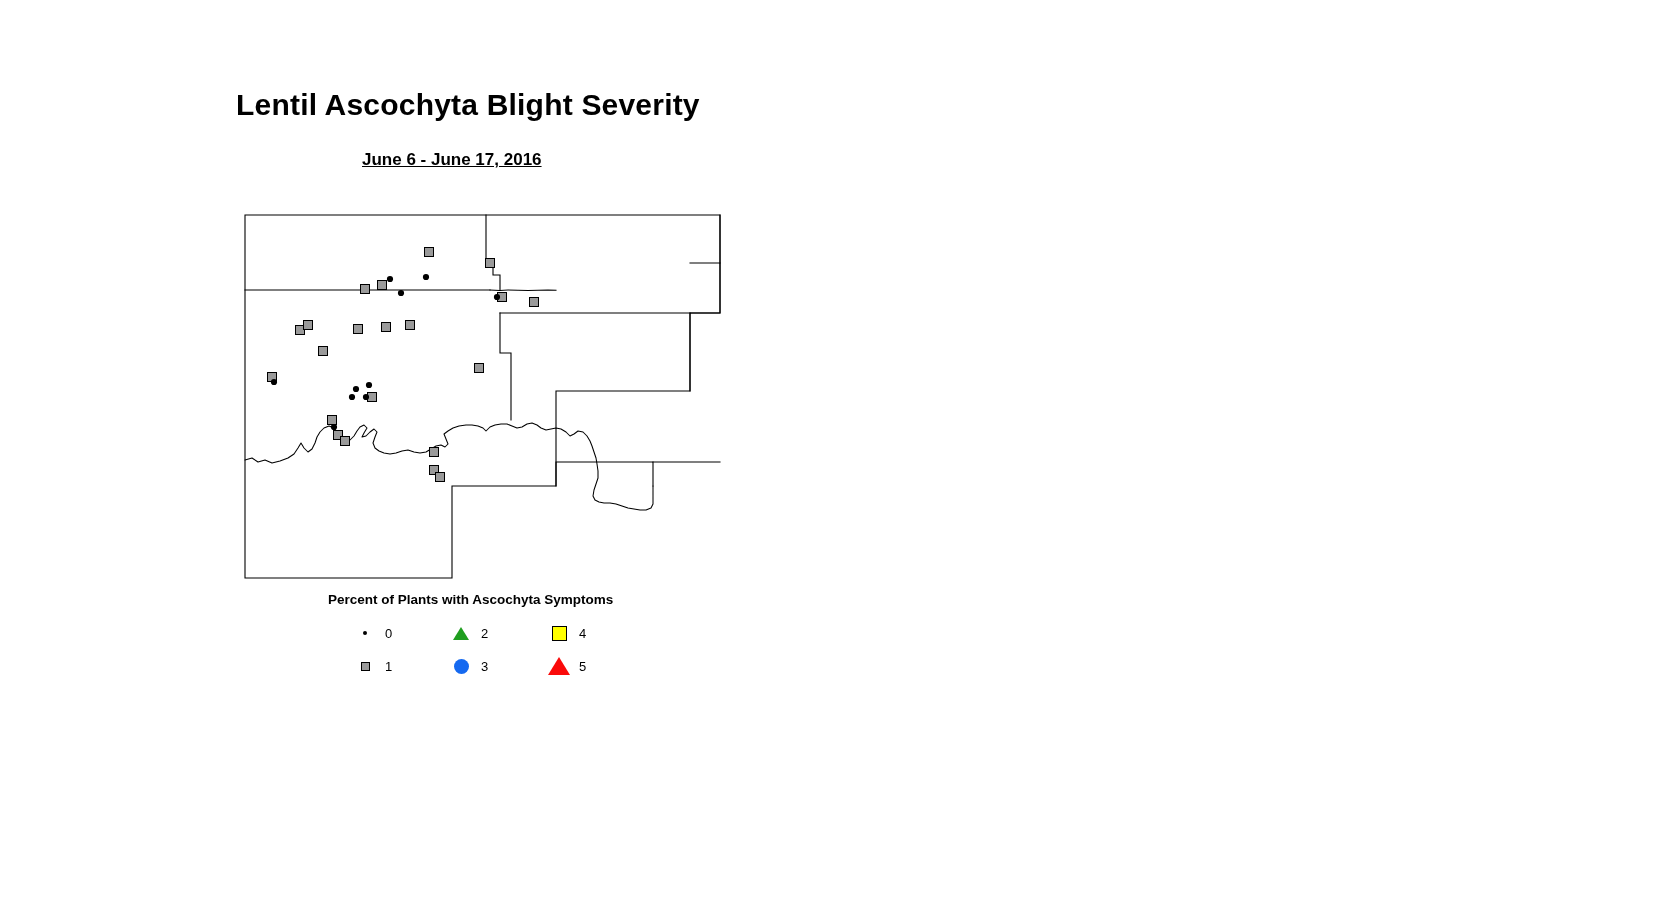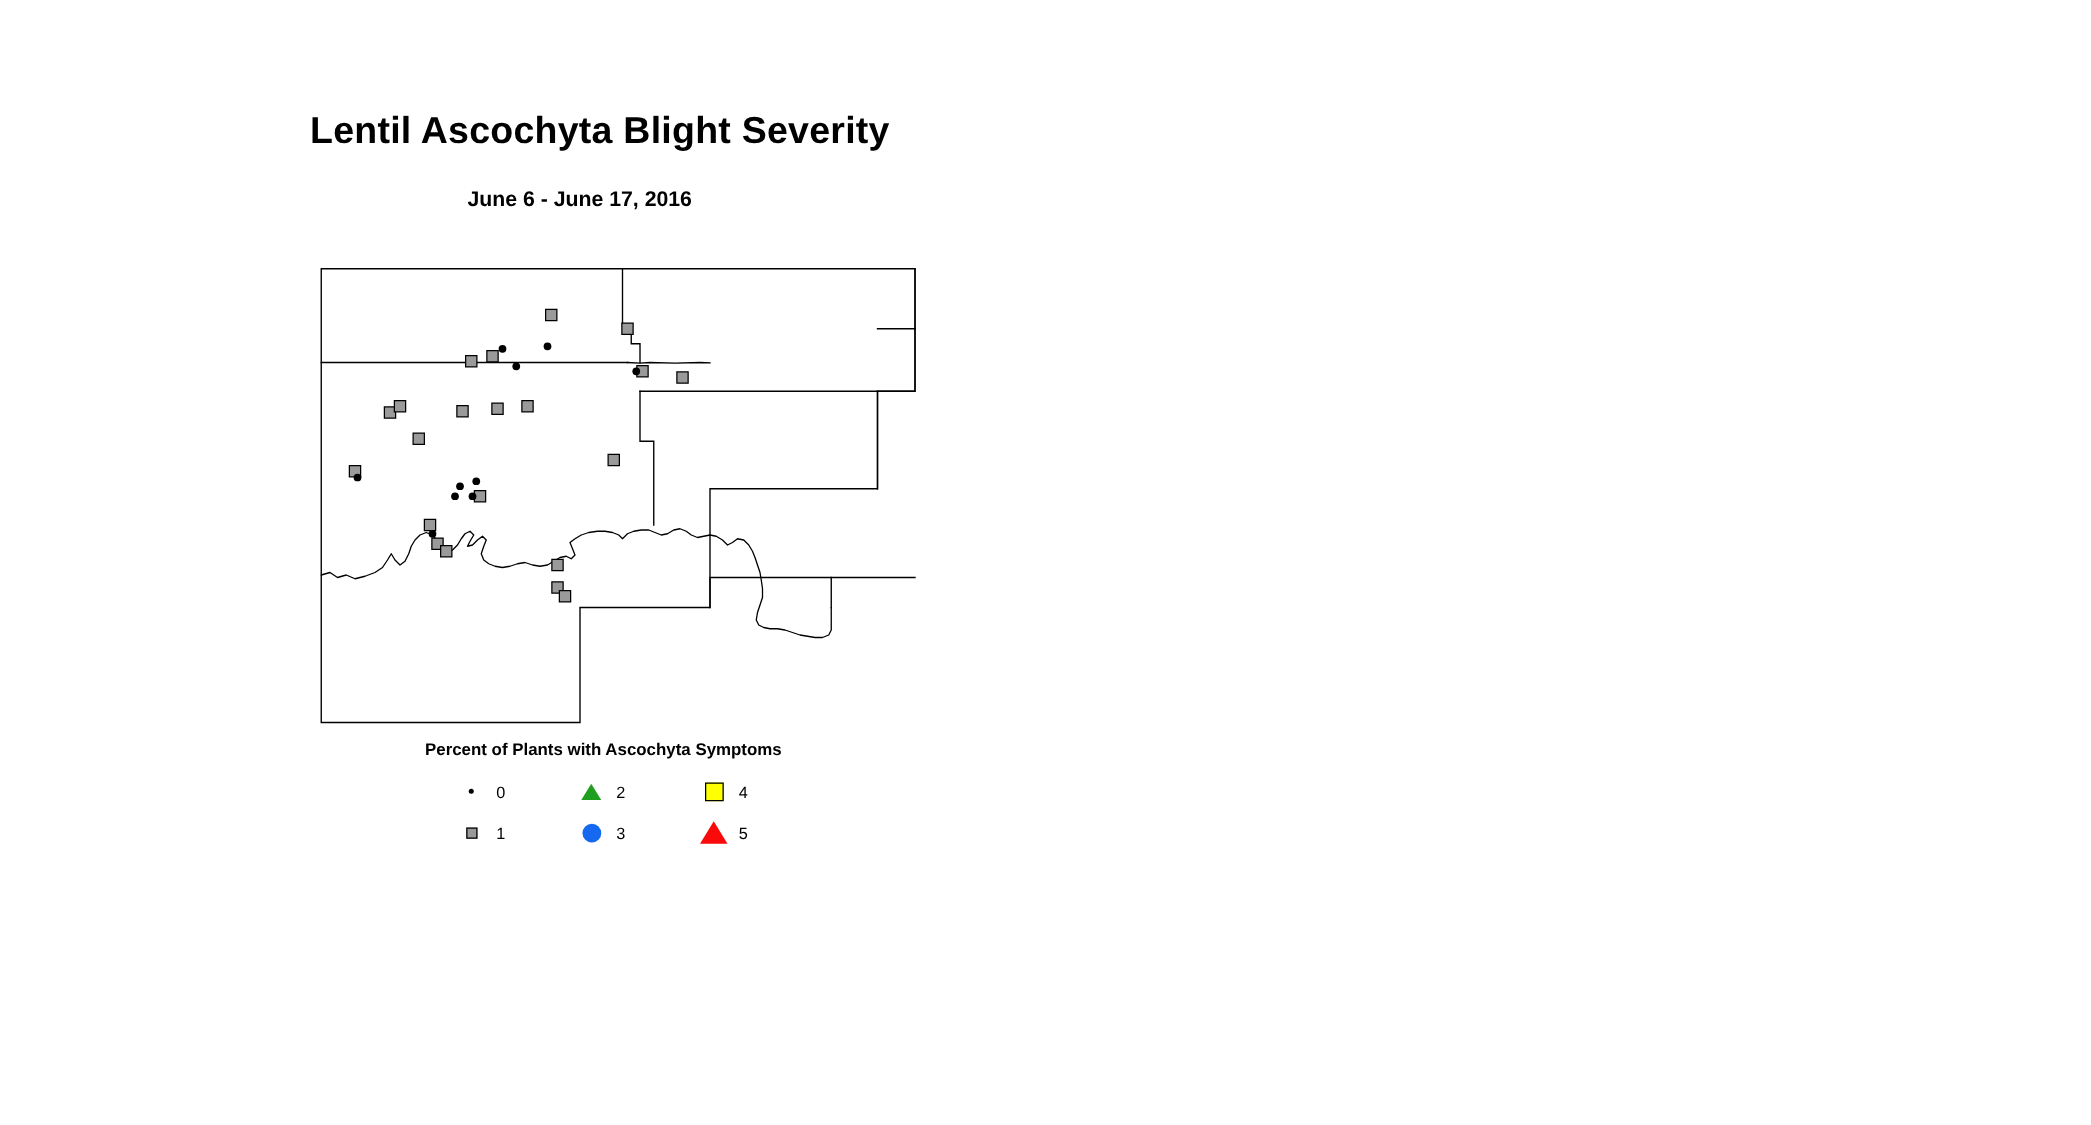--- a/index.html
+++ b/index.html
@@ -11,21 +11,21 @@
     width: 1673px;
     height: 900px;
     font-family: "Liberation Sans", sans-serif;
     color: #000000;
     position: relative;
     overflow: hidden;
   }
 
   #figure {
     position: absolute;
-    left: 12px;
+    left: 0;
     top: 0;
     width: 1549px;
     height: 900px;
   }
 
   
   #title {
     position: absolute;
     left: 236px;
     top: 88px;
@@ -34,20 +34,21 @@
     letter-spacing: 0.2px;
     white-space: nowrap;
   }
   #subtitle {
     position: absolute;
     left: 362px;
     top: 150px;
     font-size: 17px;
     font-weight: bold;
     white-space: nowrap;
+    text-decoration: underline;
   }
 
   
   #map-wrap {
     position: absolute;
     left: 238px;
     top: 205px;
     width: 500px;
     height: 385px;
   }

